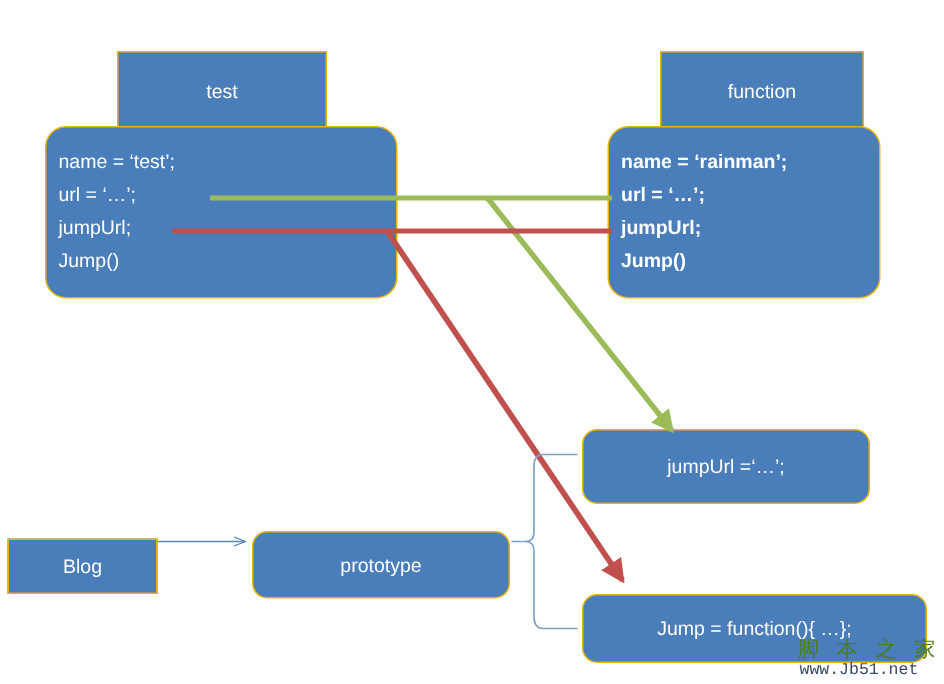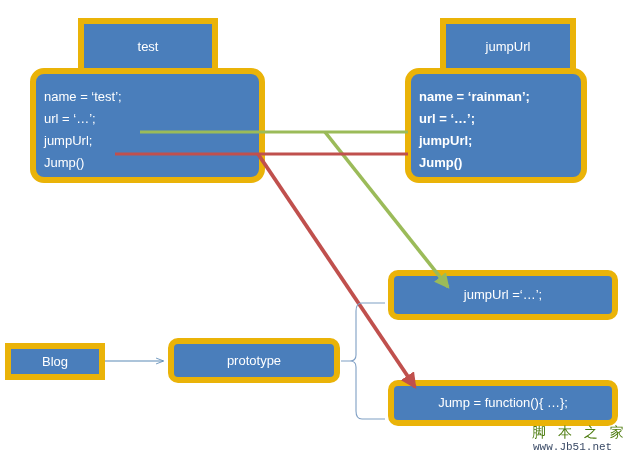--- a/index.html
+++ b/index.html
@@ -14,28 +14,29 @@
     position: relative;
     width: 629px;
     height: 456px;
     background: #ffffff;
     overflow: hidden;
   }
   .box {
     position: absolute;
     box-sizing: border-box;
     background: #4a7ebb;
-    border: 6px solid #eab308;
+    border: 1px solid #eab308;
     color: #ffffff;
     display: flex;
     align-items: center;
     justify-content: center;
     text-align: center;
     font-size: 13px;
     line-height: 1.2;
+    margin-top: 16px;
   }
   .rounded { border-radius: 14px; }
   .rounded-sm { border-radius: 10px; }
   .header-box {
     font-size: 13px;
     border-bottom: none;
   }
   .body-box {
     align-items: flex-start;
     justify-content: flex-start;
@@ -85,33 +86,33 @@
   <div class="box rounded body-box" style="left:30px; top:68px; width:235px; height:115px;">
     <div>
       <span class="code-line">name = ‘test’;</span>
       <span class="code-line">url = ‘…’;</span>
       <span class="code-line">jumpUrl;</span>
       <span class="code-line">Jump()</span>
     </div>
   </div>
 
   <div class="box header-box" style="left:440px; top:18px; width:136px; height:52px;">
-    <span>jumpUrl</span>
+    <span>function</span>
   </div>
 
   <div class="box rounded body-box" style="left:405px; top:68px; width:182px; height:115px;font-weight:bold;">
     <div>
       <span class="code-line">name = ‘rainman’;</span>
       <span class="code-line">url = ‘…’;</span>
       <span class="code-line">jumpUrl;</span>
       <span class="code-line">Jump()</span>
     </div>
   </div>
 
-  <div class="box rounded-sm" style="left:388px; top:270px; width:230px; height:50px;">
+  <div class="box rounded-sm" style="left:388px; top:270px; width:192px; height:50px;">
     <span>jumpUrl =‘…’;</span>
   </div>
 
   <div class="box plain-rect" style="left:5px; top:343px; width:100px; height:37px;">
     <span>Blog</span>
   </div>
 
   <div class="box rounded-sm" style="left:388px; top:380px; width:230px; height:46px;">
     <span>Jump = function(){ …};</span>
   </div>

